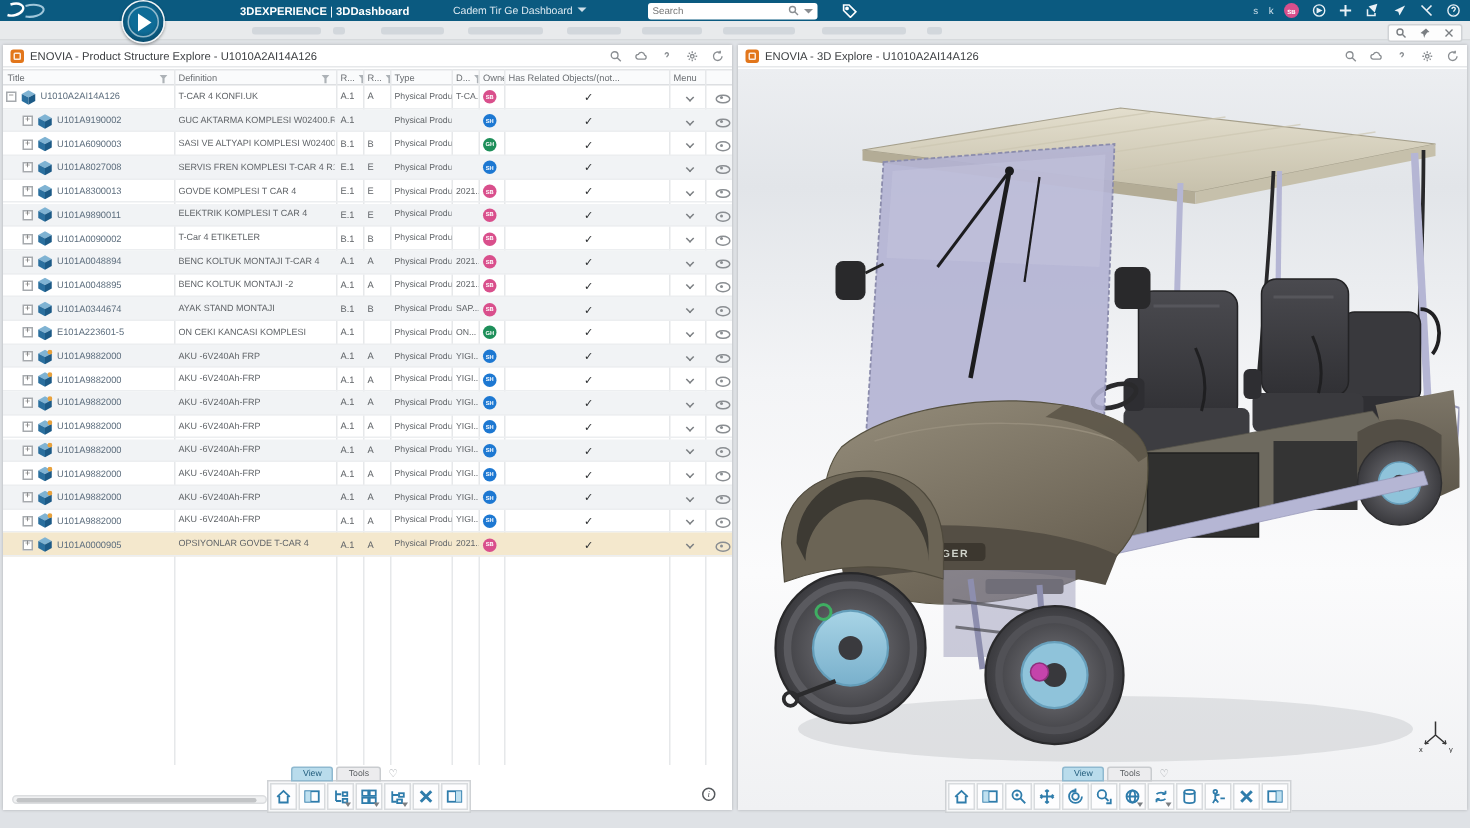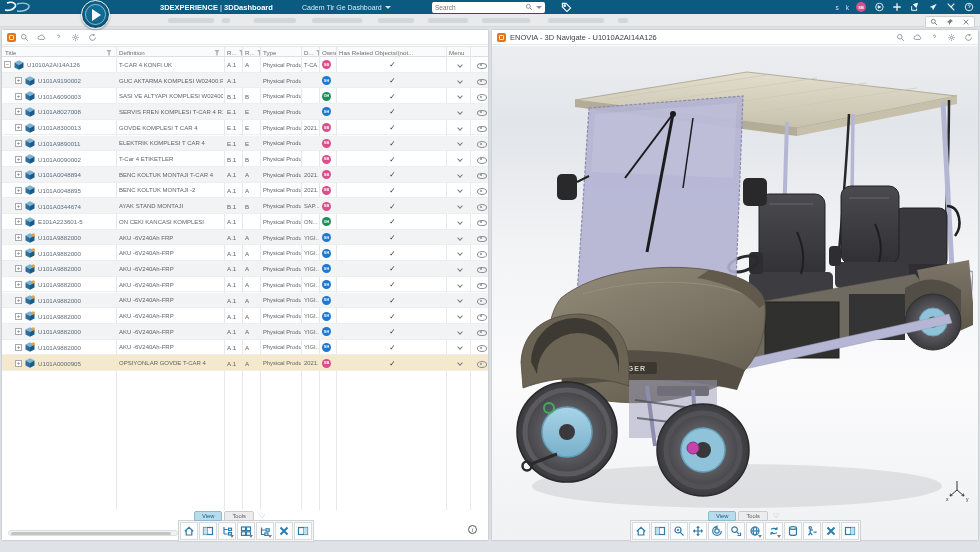--- a/index.html
+++ b/index.html
@@ -173,20 +173,21 @@
       <path d="M7 1.5 10.5 5 8.2 5.6 6 8.5 5.2 11 4.2 7 1.5 6z"></path>
     </svg>
   <svg viewBox="0 0 12 12" stroke="#7a7e82" stroke-width="1.4">
       <path d="M2.5 2.5 9.5 9.5M9.5 2.5 2.5 9.5"></path>
     </svg>
 </div>
 
 <div class="widget" id="leftWidget">
   <div class="whead">
     <span class="wicon"></span>
+    <span class="wtitle">ENOVIA - Product Structure Explore - U1010A2AI14A126</span>
     <span class="whead-icons" id="lwHeadIcons">
         <span class="icn">
           <svg viewBox="0 0 12 12" fill="none" stroke="currentColor" stroke-width="1.2">
             <circle cx="5" cy="5" r="3"></circle>
             <path d="M7.3 7.3 10.5 10.5"></path>
           </svg>
         </span>
         <span class="icn">
           <svg viewBox="0 0 12 12" fill="none" stroke="currentColor" stroke-width="1.2">
             <path d="M3.2 8.5a2.1 2.1 0 0 1 .3-4.2A2.9 2.9 0 0 1 9 5a1.9 1.9 0 0 1 .4 3.5Z"></path>
@@ -898,21 +899,21 @@
     </div>
   <div class="hscroll">
       <div class="thumb"></div>
     </div>
   <div class="infoic" style="left:466px; top:495px">i</div>
 </div>
 
 <div class="widget" id="rightWidget">
   <div class="whead">
     <span class="wicon"></span>
-    <span class="wtitle">ENOVIA - 3D Navigate - U1010A2AI14A126</span>
+    <span class="wtitle">ENOVIA - 3D Explore - U1010A2AI14A126</span>
     <span class="whead-icons" id="rwHeadIcons">
         <span class="icn">
           <svg viewBox="0 0 12 12" fill="none" stroke="currentColor" stroke-width="1.2">
             <circle cx="5" cy="5" r="3"></circle>
             <path d="M7.3 7.3 10.5 10.5"></path>
           </svg>
         </span>
         <span class="icn">
           <svg viewBox="0 0 12 12" fill="none" stroke="currentColor" stroke-width="1.2">
             <path d="M3.2 8.5a2.1 2.1 0 0 1 .3-4.2A2.9 2.9 0 0 1 9 5a1.9 1.9 0 0 1 .4 3.5Z"></path>

